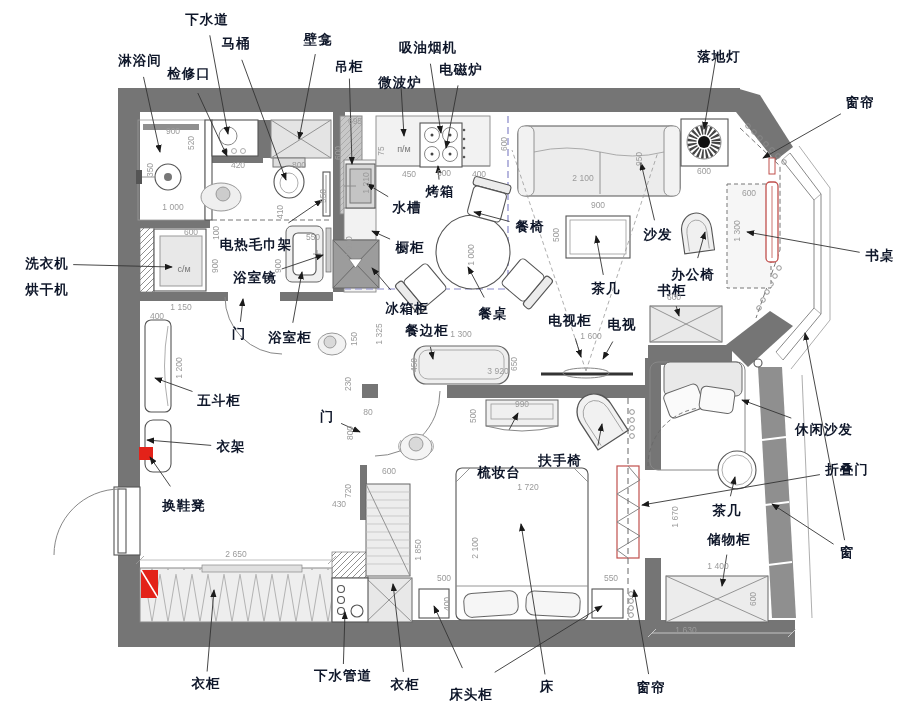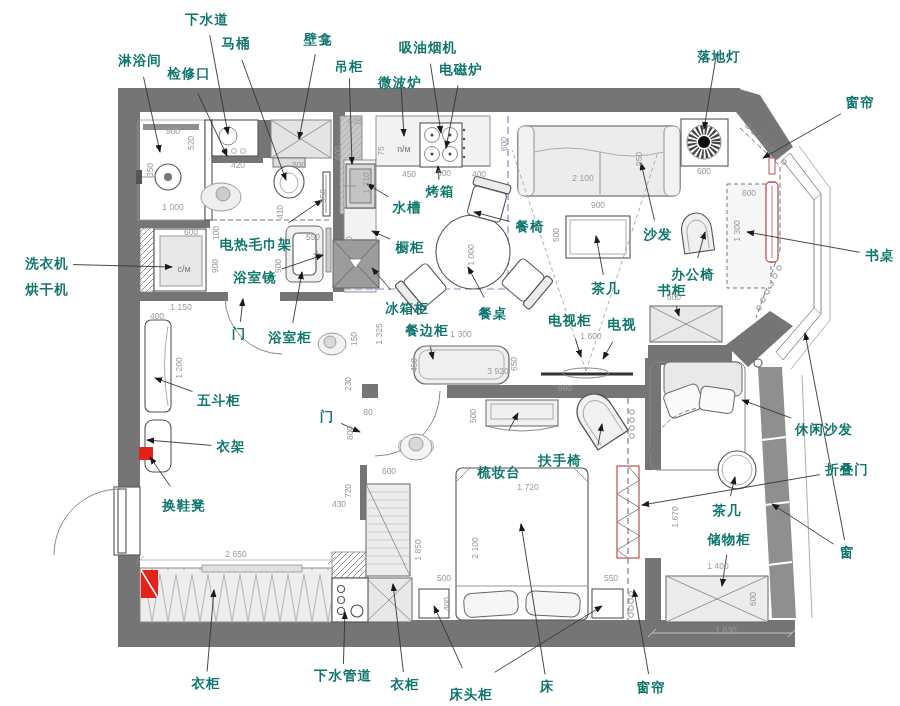--- a/index.html
+++ b/index.html
@@ -9,21 +9,21 @@
   .wall{fill:#757575;}
   .wall2{fill:#8f8f8f;}
   .fw{fill:#fff;stroke:#555;stroke-width:1.1;}
   .fl{fill:#ececec;stroke:#555;stroke-width:1.1;}
   .fl2{fill:#f2f2f2;stroke:#888;stroke-width:0.9;}
   .tn{fill:none;stroke:#888;stroke-width:1;}
   .tn9{fill:none;stroke:#999;stroke-width:0.8;}
   .xln{stroke:#8a8a8a;stroke-width:0.9;}
   .dsh{fill:none;stroke:#777;stroke-width:1;stroke-dasharray:5 3;}
   .lbl{position:absolute;transform:translate(-50%,-50%);font-weight:bold;font-size:13.5px;
-       color:#0f766e;white-space:nowrap;letter-spacing:1px;}
+       color:#0f172a;white-space:nowrap;letter-spacing:1px;}
   .dim{position:absolute;transform:translate(-50%,-50%);font-size:8.5px;color:#9b9b9b;white-space:nowrap;}
   .dim.vert{transform:translate(-50%,-50%) rotate(-90deg);}
   .mark{position:absolute;transform:translate(-50%,-50%);font-size:9px;color:#777;white-space:nowrap;}
   .lead{stroke:#333;stroke-width:0.9;}
 </style>
 </head>
 <body>
 
 <div id="stage">
 
@@ -449,31 +449,31 @@
       <div class="dim vert" style="left: 556px; top: 235px;">500</div>
       <div class="dim vert" style="left: 737px; top: 231px;">1 300</div>
       <div class="dim" style="left: 749px; top: 193px;">600</div>
       <div class="dim" style="left: 591px; top: 336px;">1 600</div>
       <div class="dim vert" style="left: 514px; top: 364px;">650</div>
       <div class="dim" style="left: 461px; top: 334px;">1 300</div>
       <div class="dim" style="left: 498px; top: 371px;">3 920</div>
       <div class="dim vert" style="left: 414px; top: 365px;">450</div>
       <div class="dim vert" style="left: 379px; top: 334px;">1 325</div>
       <div class="dim vert" style="left: 354px; top: 339px;">150</div>
-      <div class="dim" style="left: 522px; top: 388px; margin-left: 43px;">990</div>
+      <div class="dim" style="left: 522px; top: 404px;">990</div>
       <div class="dim vert" style="left: 473px; top: 416px;">500</div>
       <div class="dim" style="left: 528px; top: 487px;">1 720</div>
       <div class="dim vert" style="left: 475px; top: 548px;">2 100</div>
       <div class="dim" style="left: 444px; top: 578px;">500</div>
       <div class="dim vert" style="left: 447px; top: 604px;">400</div>
       <div class="dim" style="left: 611px; top: 578px;">550</div>
       <div class="dim vert" style="left: 675px; top: 517px;">1 670</div>
       <div class="dim" style="left: 718px; top: 566px;">1 400</div>
       <div class="dim vert" style="left: 753px; top: 599px;">600</div>
-      <div class="dim" style="left: 726px; top: 630px;">1 630</div>
+      <div class="dim" style="left: 686px; top: 630px;">1 630</div>
       <div class="dim" style="left: 389px; top: 471px;">600</div>
       <div class="dim" style="left: 368px; top: 412px;">80</div>
       <div class="dim vert" style="left: 350px; top: 433px;">800</div>
       <div class="dim vert" style="left: 348px; top: 491px;">720</div>
       <div class="dim" style="left: 339px; top: 504px;">430</div>
       <div class="dim vert" style="left: 418px; top: 550px;">1 850</div>
       <div class="dim" style="left: 674px; top: 297px;">600</div>
       <div class="dim vert" style="left: 348px; top: 384px;">230</div>
       <div class="mark" style="left: 404px; top: 149px;">п/м</div>
       <div class="mark" style="left: 184px; top: 269px;">с/м</div>

